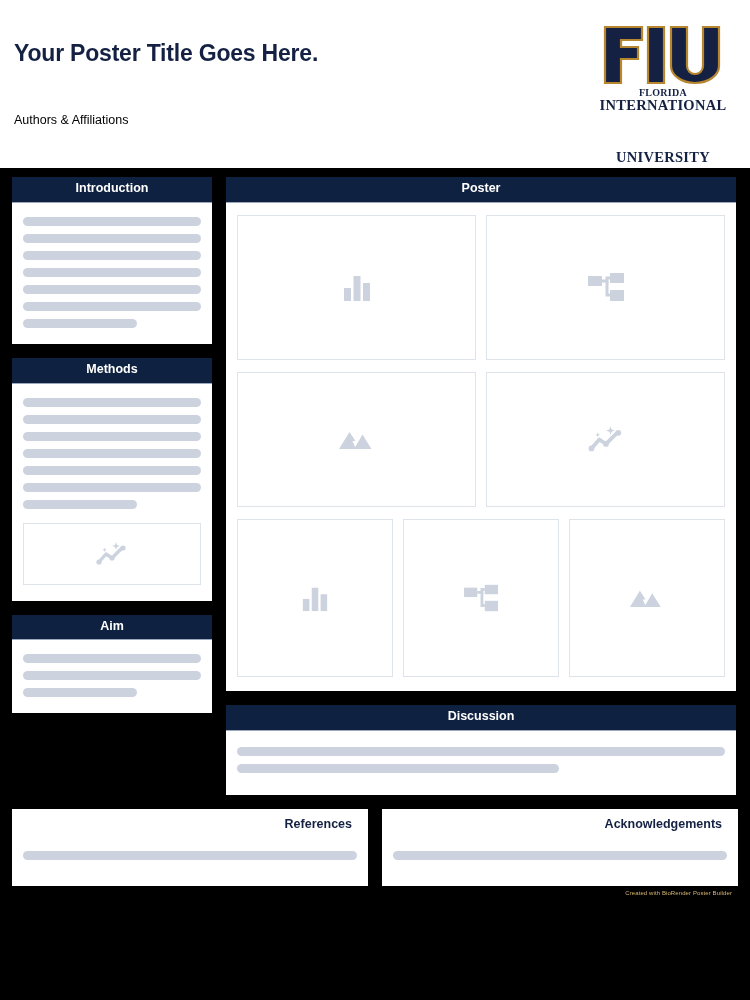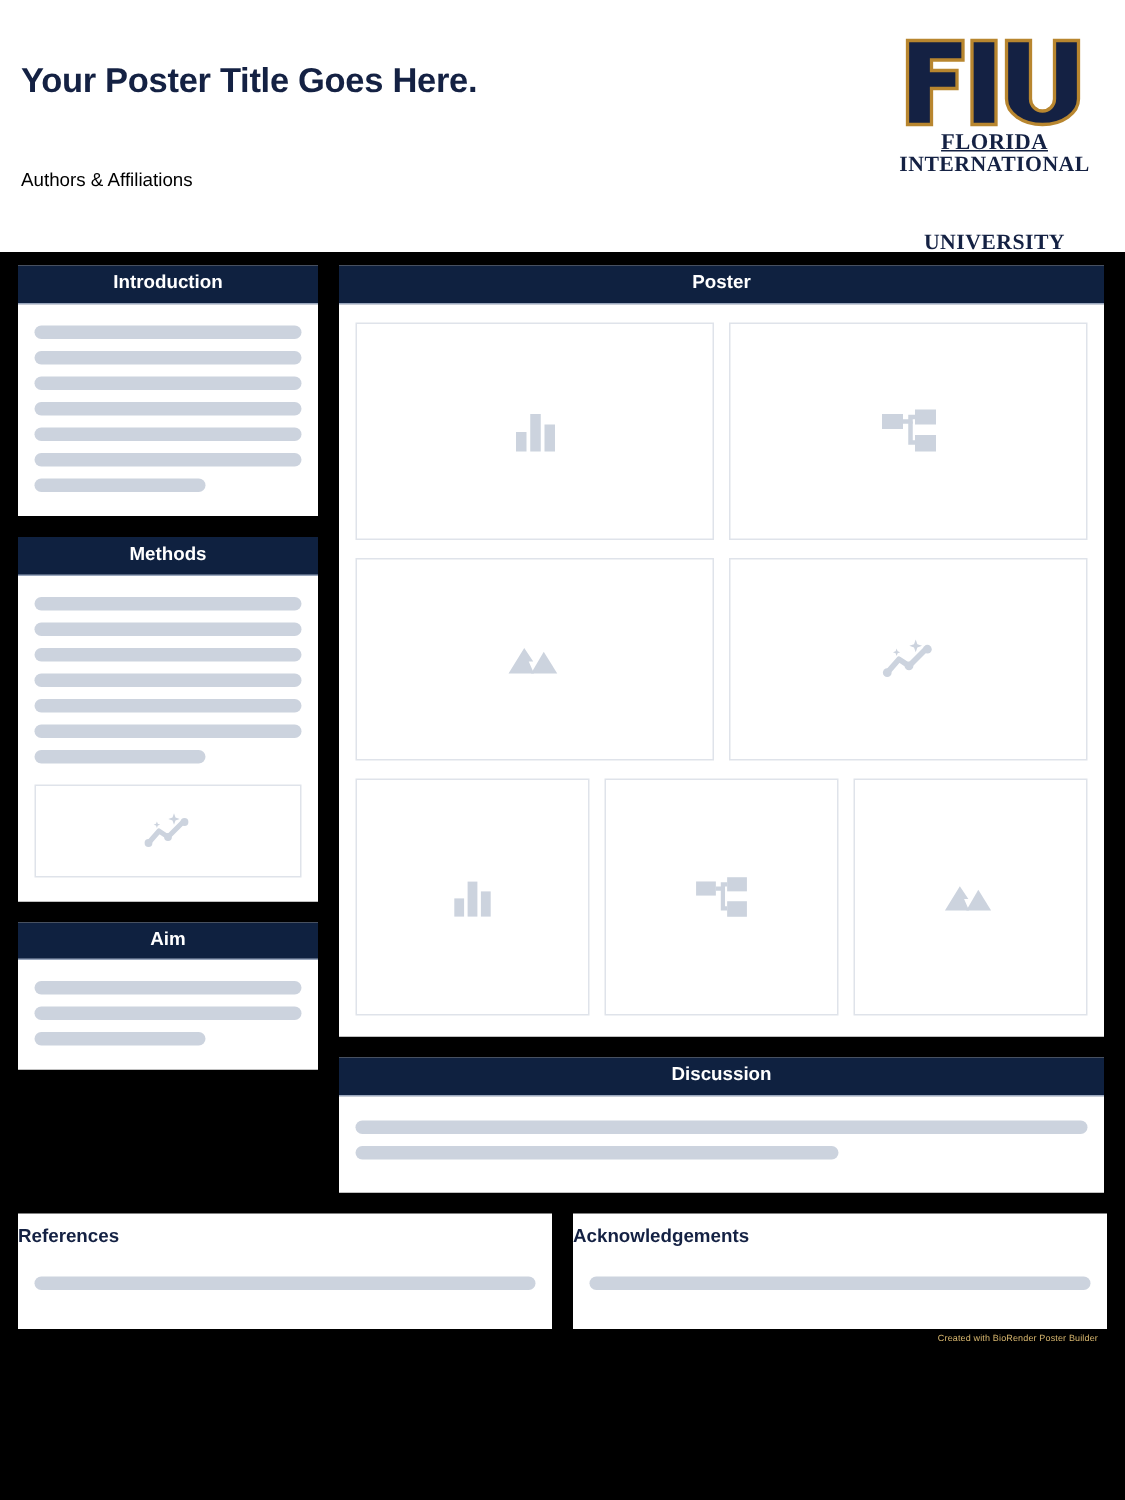--- a/index.html
+++ b/index.html
@@ -57,21 +57,21 @@
     margin: 0 auto;
   }
   .logo-lines {
     margin-top: 2px;
     color: #142143;
     font-family: "Liberation Serif", serif;
     font-weight: bold;
     line-height: 1.02;
     letter-spacing: 0.3px;
   }
-  .logo-line-1 { font-size: 15px; text-decoration: underline; }
+  .logo-line-1 { font-size: 10px; }
   .logo-line-2 { font-size: 14.5px; }
   .logo-line-3 { font-size: 14.5px; margin-top: 37px; }
 
   
   .body-gold {
     position: absolute;
     left: 0;
     top: 168px;
     width: 750px;
     height: 832px;
@@ -106,22 +106,22 @@
   .panel-body {
     background: #ffffff;
     padding: 14px 11px 16px 11px;
   }
 
   
   .panel-plain .panel-head-plain {
     color: #142143;
     font-size: 12.5px;
     font-weight: bold;
-    text-align: left;
-    padding: 8px 0 2px 0;
+    text-align: right;
+    padding: 8px 16px 2px 0;
   }
 
   
   .line {
     height: 9px;
     background: #ccd3de;
     border-radius: 5px;
     margin-bottom: 8px;
   }
   .line:last-child { margin-bottom: 0; }

